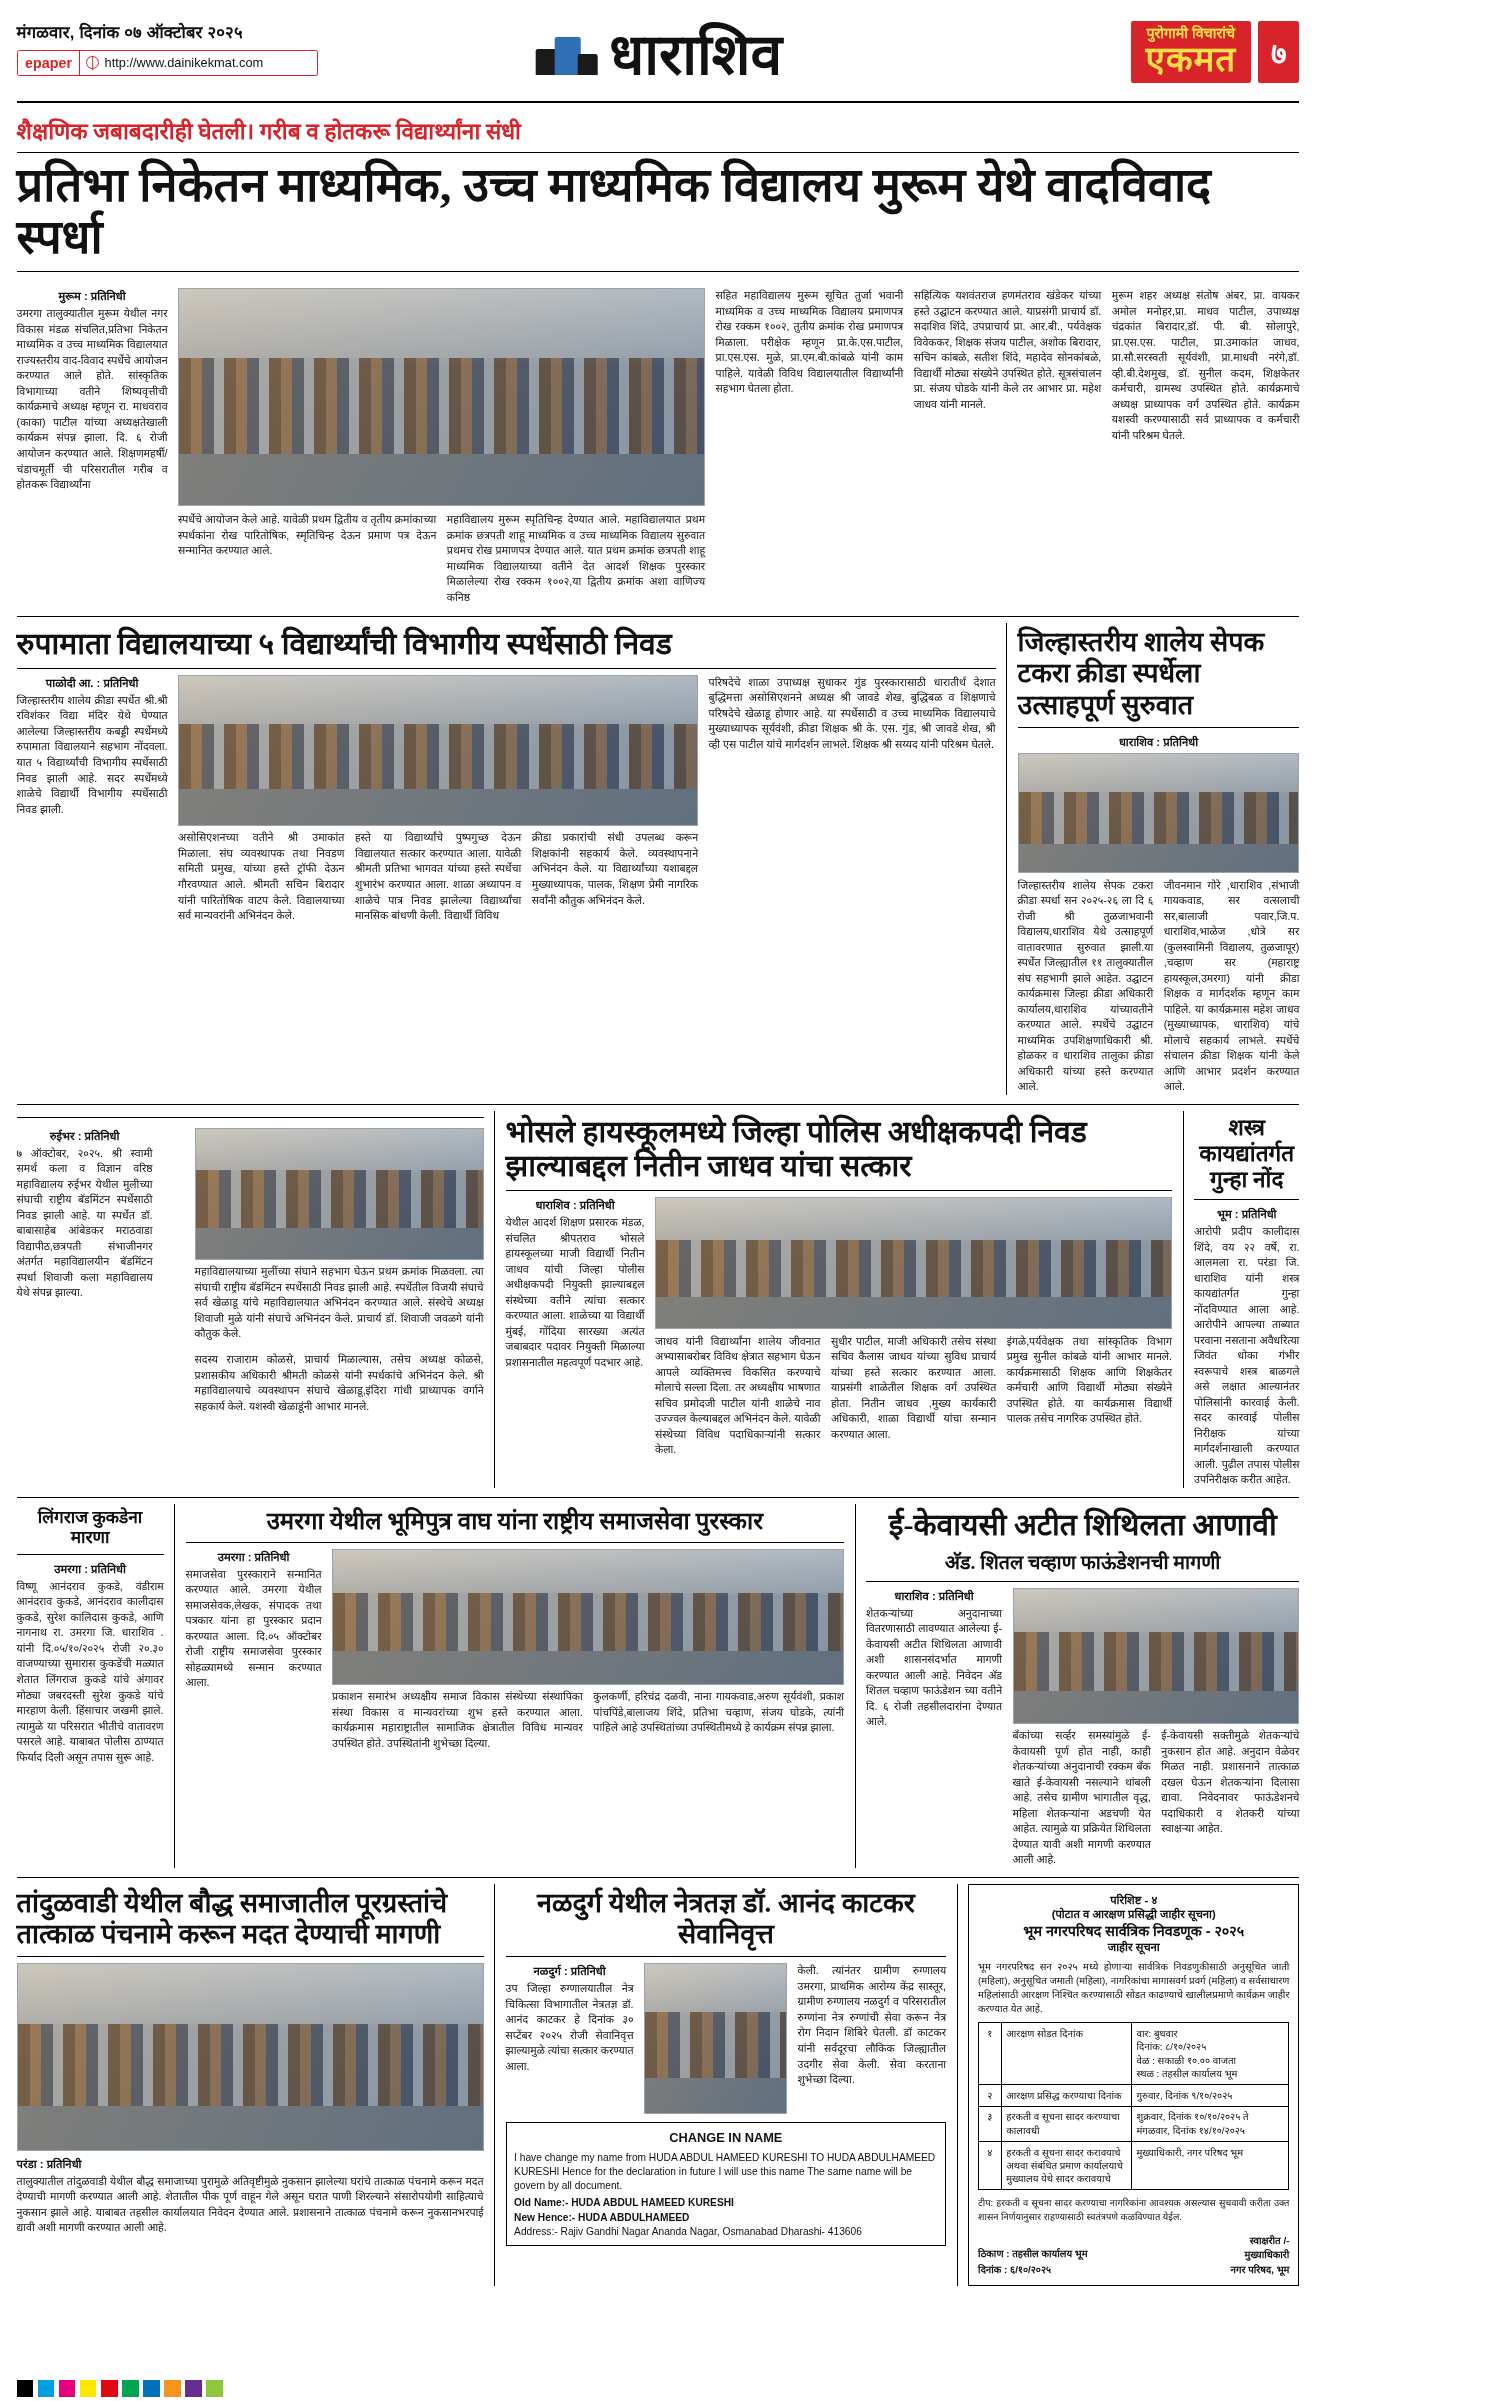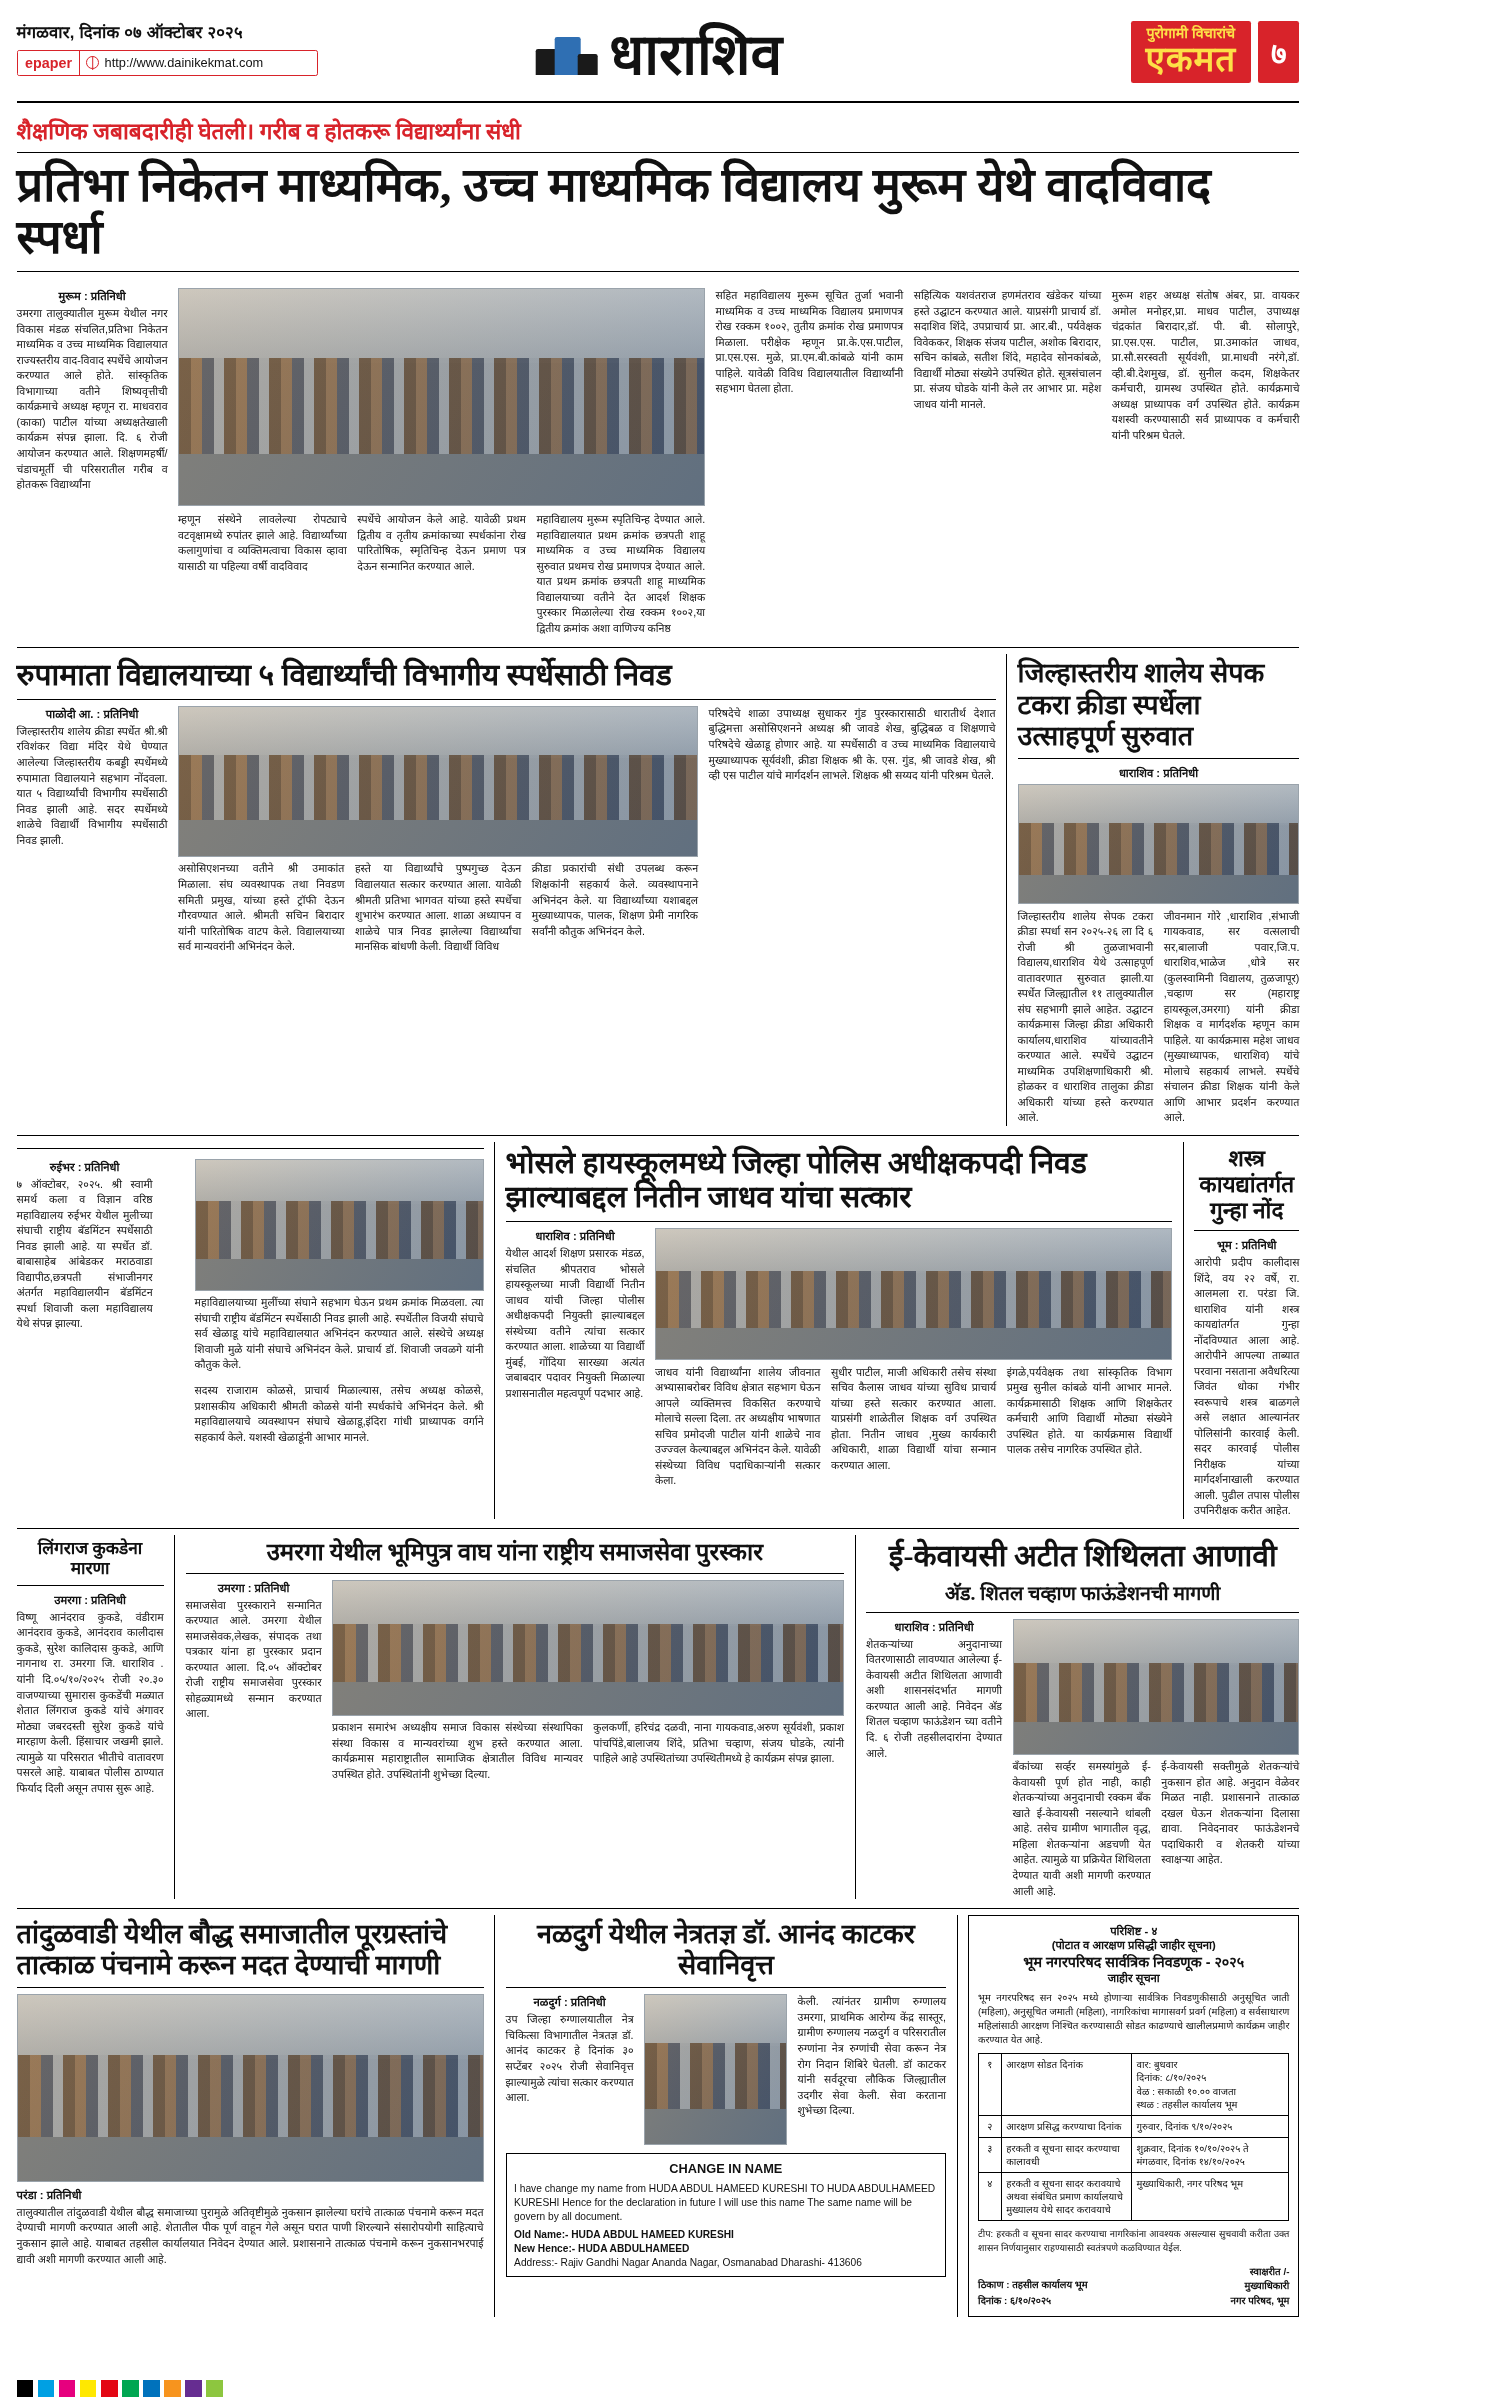--- a/index.html
+++ b/index.html
@@ -155,23 +155,20 @@
       </div>
 
       <div class="col" style="flex:0 0 527px;">
         <div class="photo" style="height:218px;">
           <div class="band sky"></div>
             <div class="crowd"></div>
             <div class="band ground"></div>
             <div class="warm"></div>
         </div>
         <div class="cols" style="margin-top:6px;">
-          <div class="col">
-            <div class="body">म्हणून संस्थेने लावलेल्या रोपट्याचे वटवृक्षामध्ये रुपांतर झाले आहे. विद्यार्थ्यांच्या कलागुणांचा व व्यक्तिमत्वाचा विकास व्हावा यासाठी या पहिल्या वर्षी वादविवाद</div>
-          </div>
           <div class="col">
             <div class="body">स्पर्धेचे आयोजन केले आहे. यावेळी प्रथम द्वितीय व तृतीय क्रमांकाच्या स्पर्धकांना रोख पारितोषिक, स्मृतिचिन्ह देऊन प्रमाण पत्र देऊन सन्मानित करण्यात आले.</div>
           </div>
           <div class="col">
             <div class="body">महाविद्यालय मुरूम स्पृतिचिन्ह देण्यात आले. महाविद्यालयात प्रथम क्रमांक छत्रपती शाहू माध्यमिक व उच्च माध्यमिक विद्यालय सुरुवात प्रथमच रोख प्रमाणपत्र देण्यात आले. यात प्रथम क्रमांक छत्रपती शाहू माध्यमिक विद्यालयाच्या वतीने देत आदर्श शिक्षक पुरस्कार मिळालेल्या रोख रक्कम १००२,या द्वितीय क्रमांक अशा वाणिज्य कनिष्ठ</div>
           </div>
         </div>
       </div>
 
       <div class="col">

